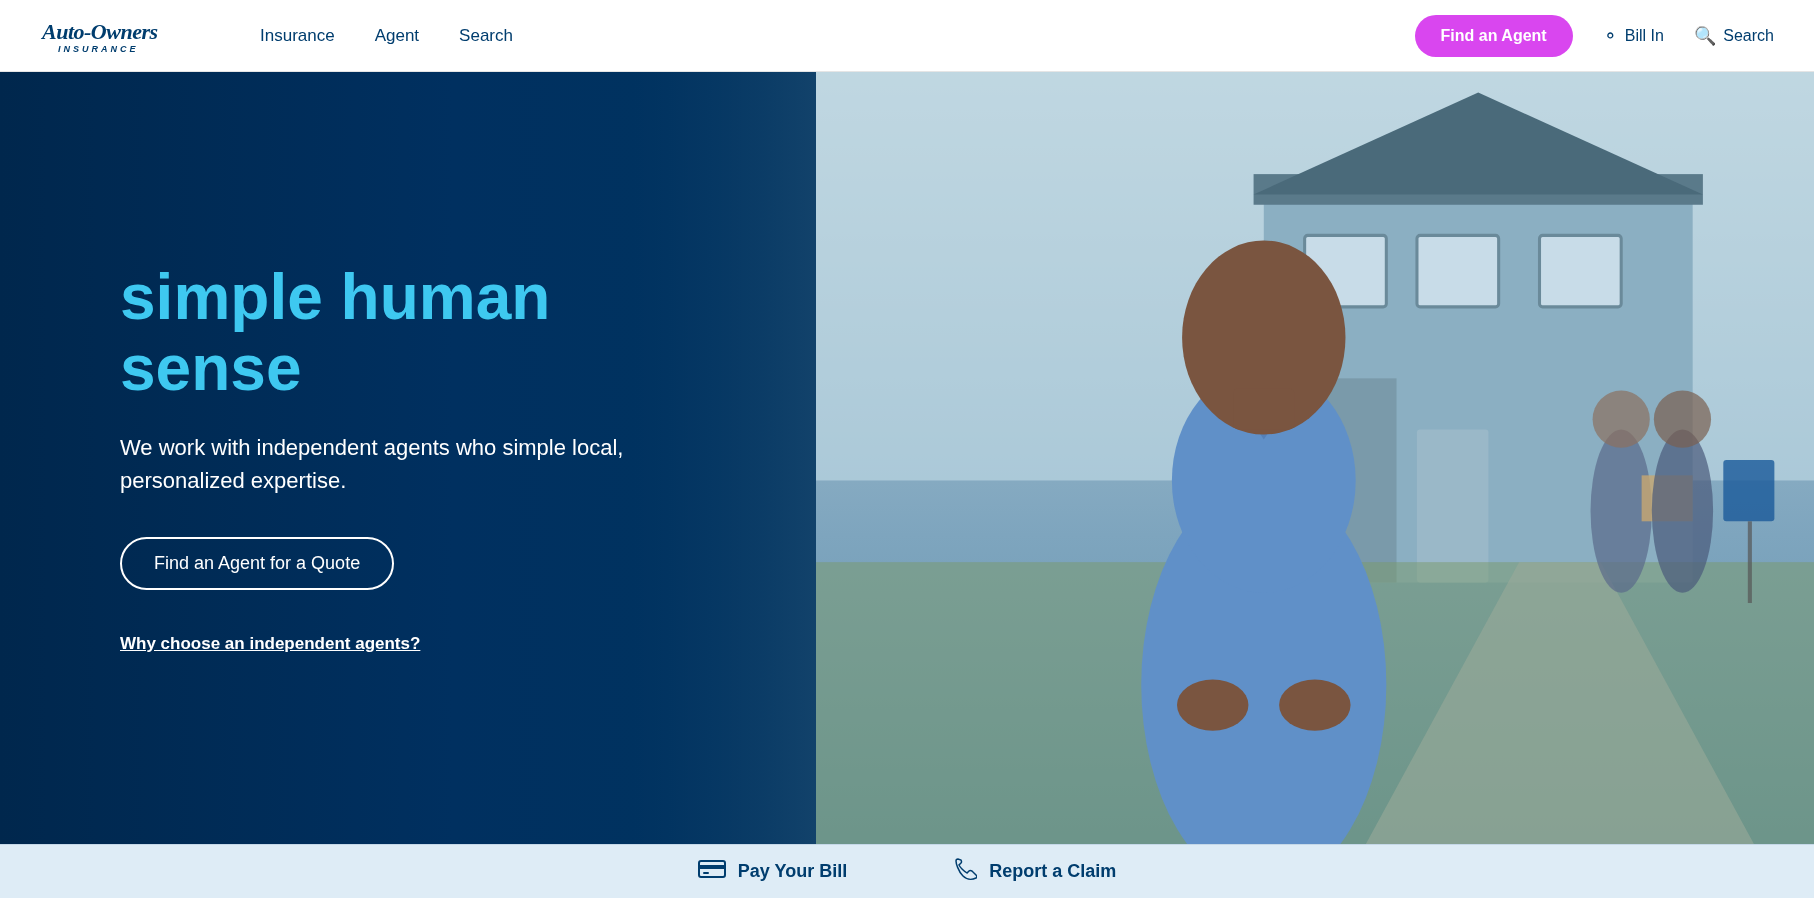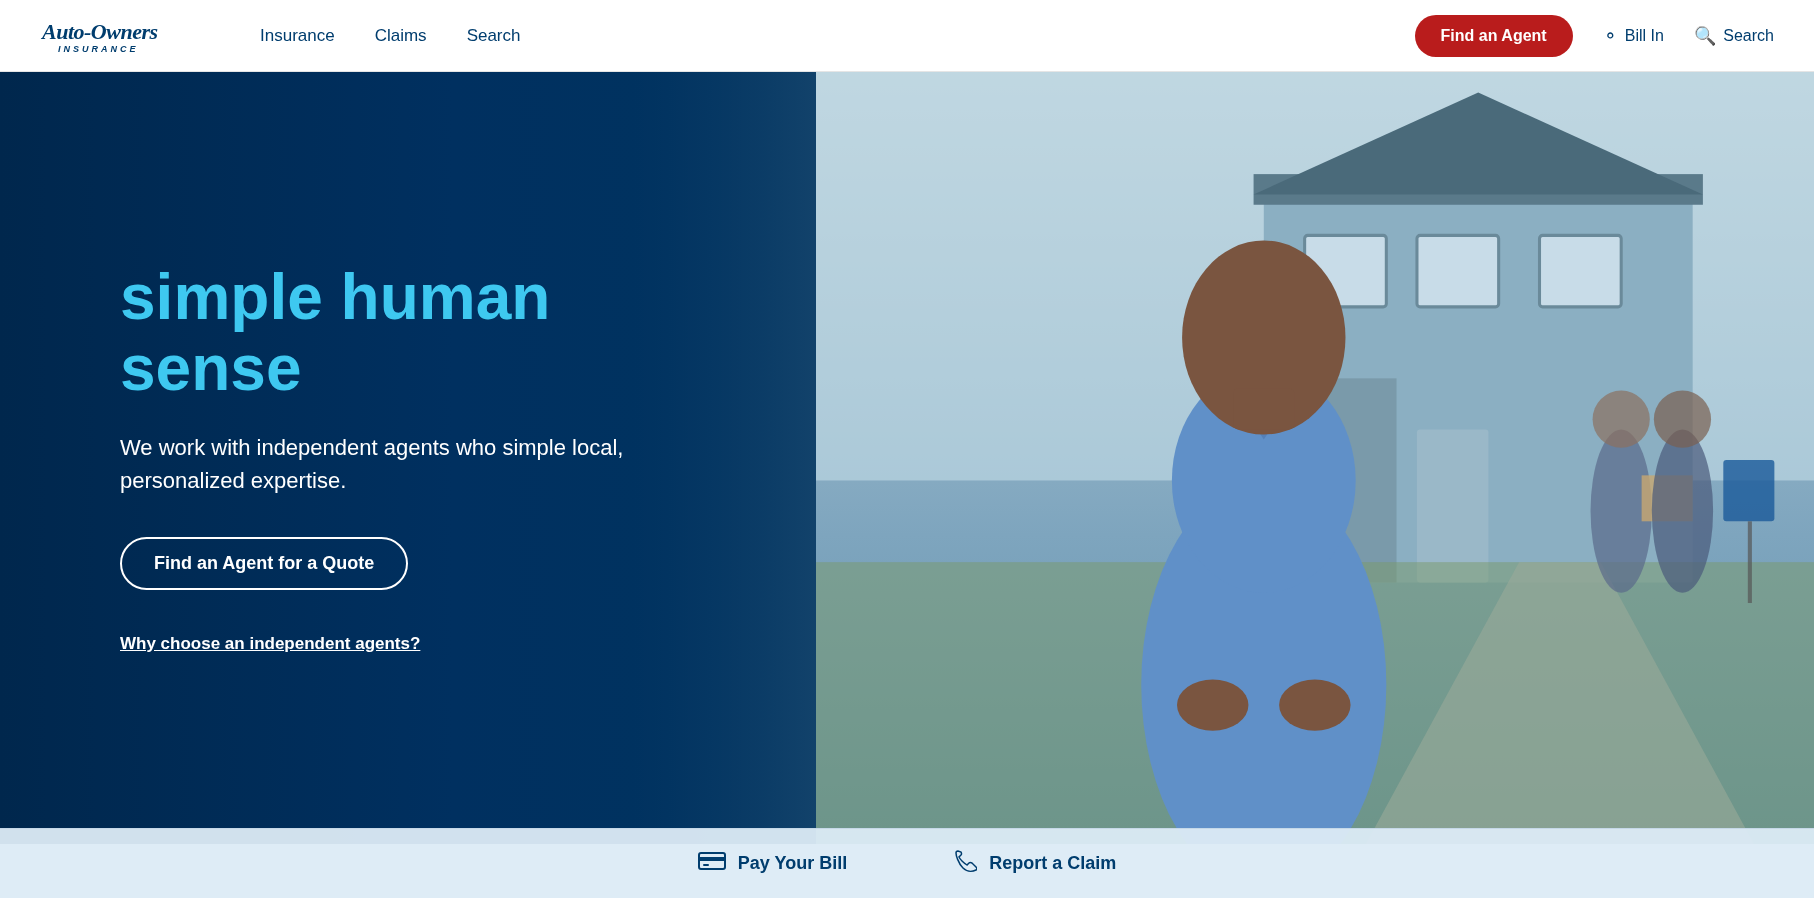--- a/index.html
+++ b/index.html
@@ -48,21 +48,21 @@
       color: #003d6e;
       font-size: 17px;
       font-weight: 500;
     }
     .navbar-right {
       display: flex;
       align-items: center;
       gap: 30px;
     }
     .btn-find-agent {
-      background: #b91c1c;
+      background: #d946ef;
       color: #ffffff;
       border: none;
       border-radius: 30px;
       padding: 12px 26px;
       font-size: 16px;
       font-weight: 600;
       cursor: pointer;
       white-space: nowrap;
     }
     .sign-in-link {
@@ -133,39 +133,39 @@
       max-width: 520px;
     }
     .btn-quote {
       display: inline-block;
       border: 2px solid #ffffff;
       color: #ffffff;
       background: transparent;
       border-radius: 30px;
       padding: 14px 32px;
       font-size: 18px;
-      font-weight: 700;
+      font-weight: 400;
       cursor: pointer;
       margin-bottom: 44px;
     }
     .hero-link {
       display: block;
       color: #ffffff;
       font-size: 17px;
       font-weight: 600;
       text-decoration: underline;
       cursor: pointer;
     }
 
     
     .footer-bar {
       position: fixed;
       bottom: 0;
       width: 1814px;
-      height: 70px;
+      height: 54px;
       background: rgba(220, 235, 245, 0.95);
       display: flex;
       align-items: center;
       justify-content: center;
       gap: 108px;
       border-top: 1px solid #c5d8e8;
       z-index: 20;
     }
     .footer-item {
       display: flex;
@@ -204,21 +204,21 @@
           <text x="2" y="26" font-family="Georgia, serif" font-size="22" font-style="italic" font-weight="900" fill="#003d6e">Auto-Owners</text>
           <text x="18" y="39" font-family="Arial, sans-serif" font-size="9" font-weight="700" fill="#003d6e" letter-spacing="3">INSURANCE</text>
         </svg>
       </div>
     </div>
     <ul class="nav-links">
       <li>
         <a>Insurance</a>
       </li>
       <li>
-        <a>Claims</a>
+        <a>Agent</a>
       </li>
       <li>
         <a>Search</a>
       </li>
     </ul>
   </div>
   <div class="navbar-right">
     <button class="btn-find-agent">Find an Agent</button>
     <div class="sign-in-link">
       <span class="sign-in-icon">⚬</span>

